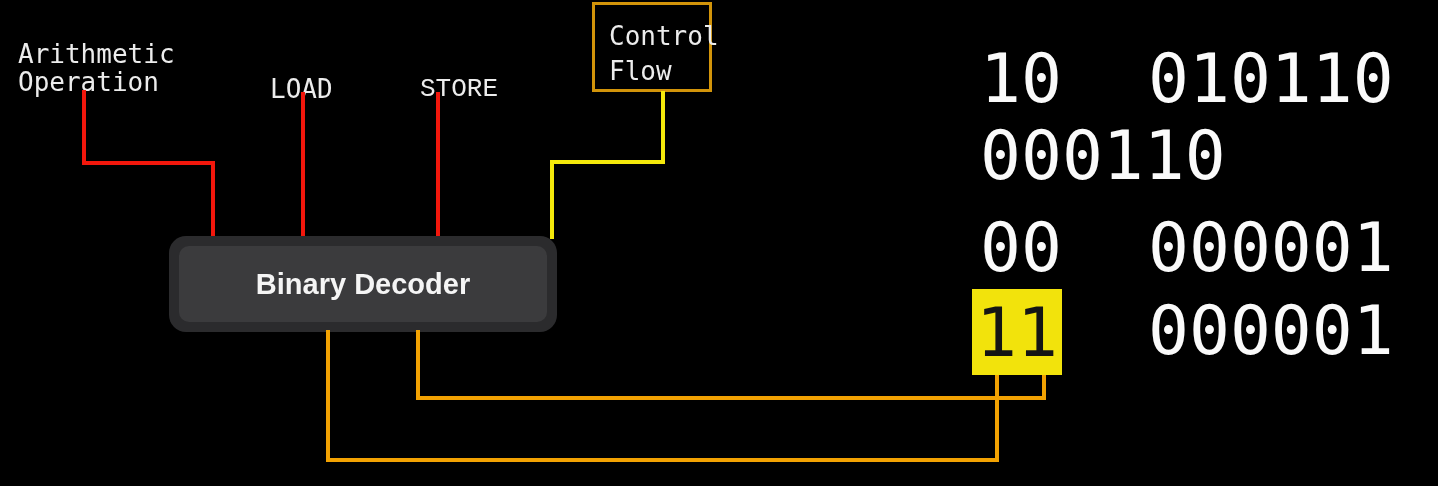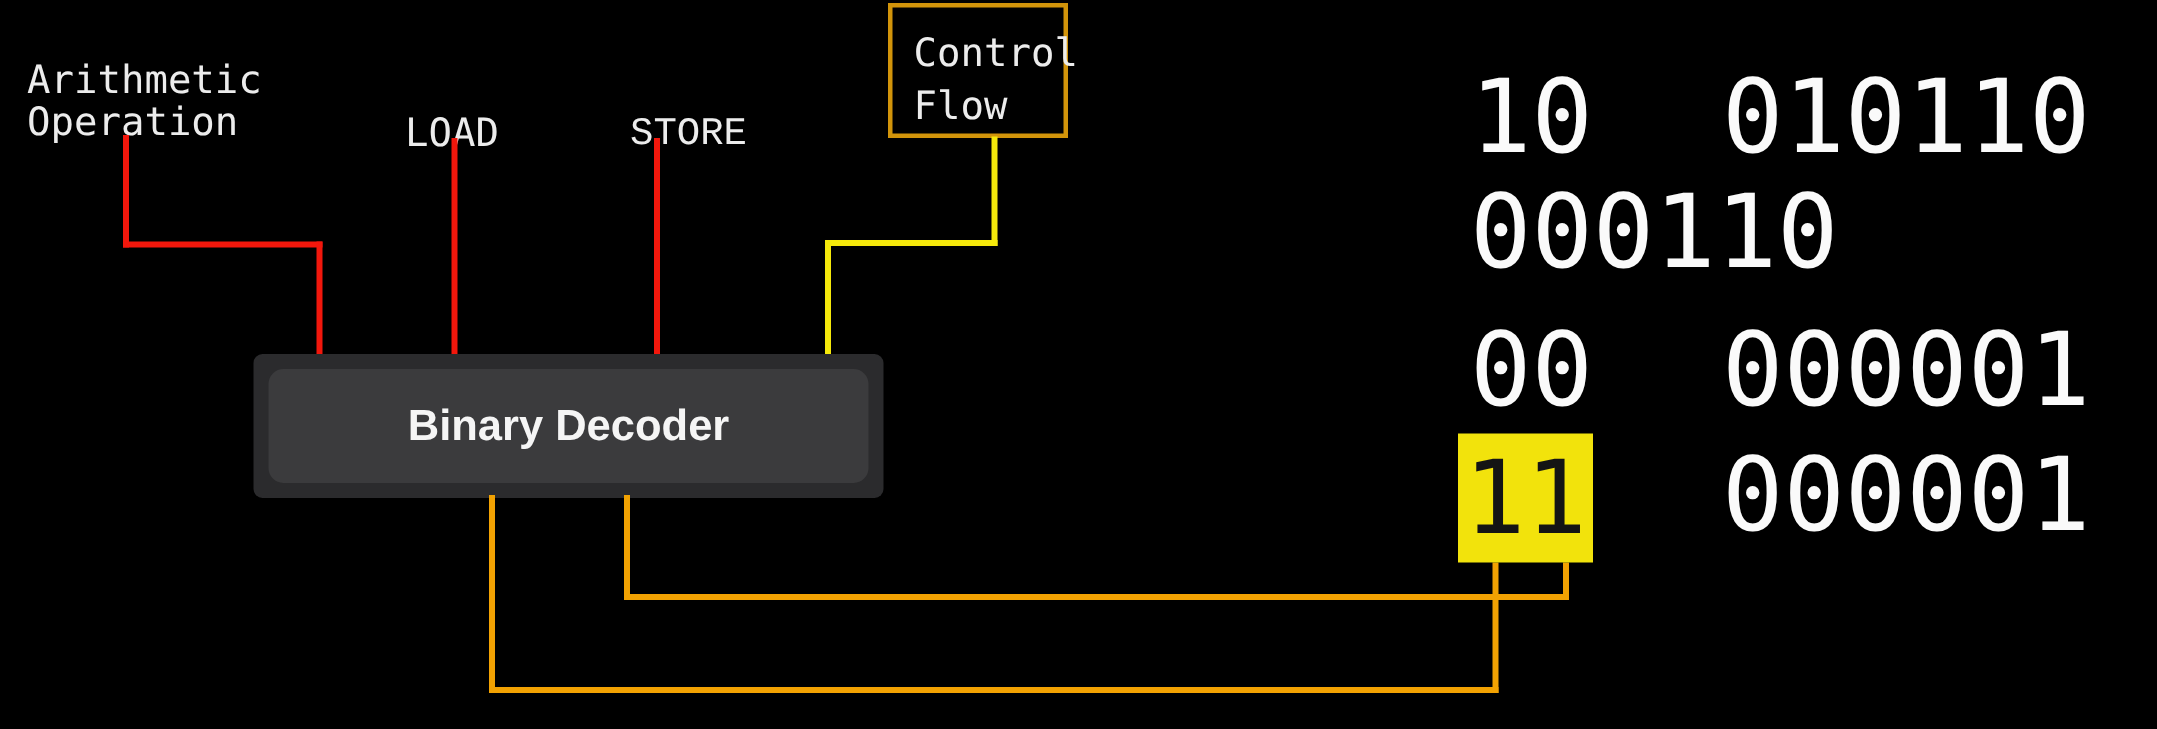--- a/index.html
+++ b/index.html
@@ -43,23 +43,23 @@
     left:592px;top:2px;width:120px;height:90px;
     border:3px solid var(--control-box-border);
     background:var(--background);
     color:var(--label-text);
     font-size:26px;line-height:35px;
     padding:14px 0 0 14px;
   }
   
   .decoder-outer{
     position:absolute;
-    left:169px;top:236px;width:420px;height:96px;
+    left:169px;top:236px;width:388px;height:96px;
     background:var(--decoder-outer);
-    border-radius:6px;
+    border-radius:17px;
     padding:10px;
   }
   .decoder-inner{
     width:100%;height:100%;
     background:var(--decoder-inner);
     border-radius:10px;
     display:flex;align-items:center;justify-content:center;
     color:var(--decoder-text);
     font-family:"Liberation Sans", sans-serif;
     font-weight:bold;

